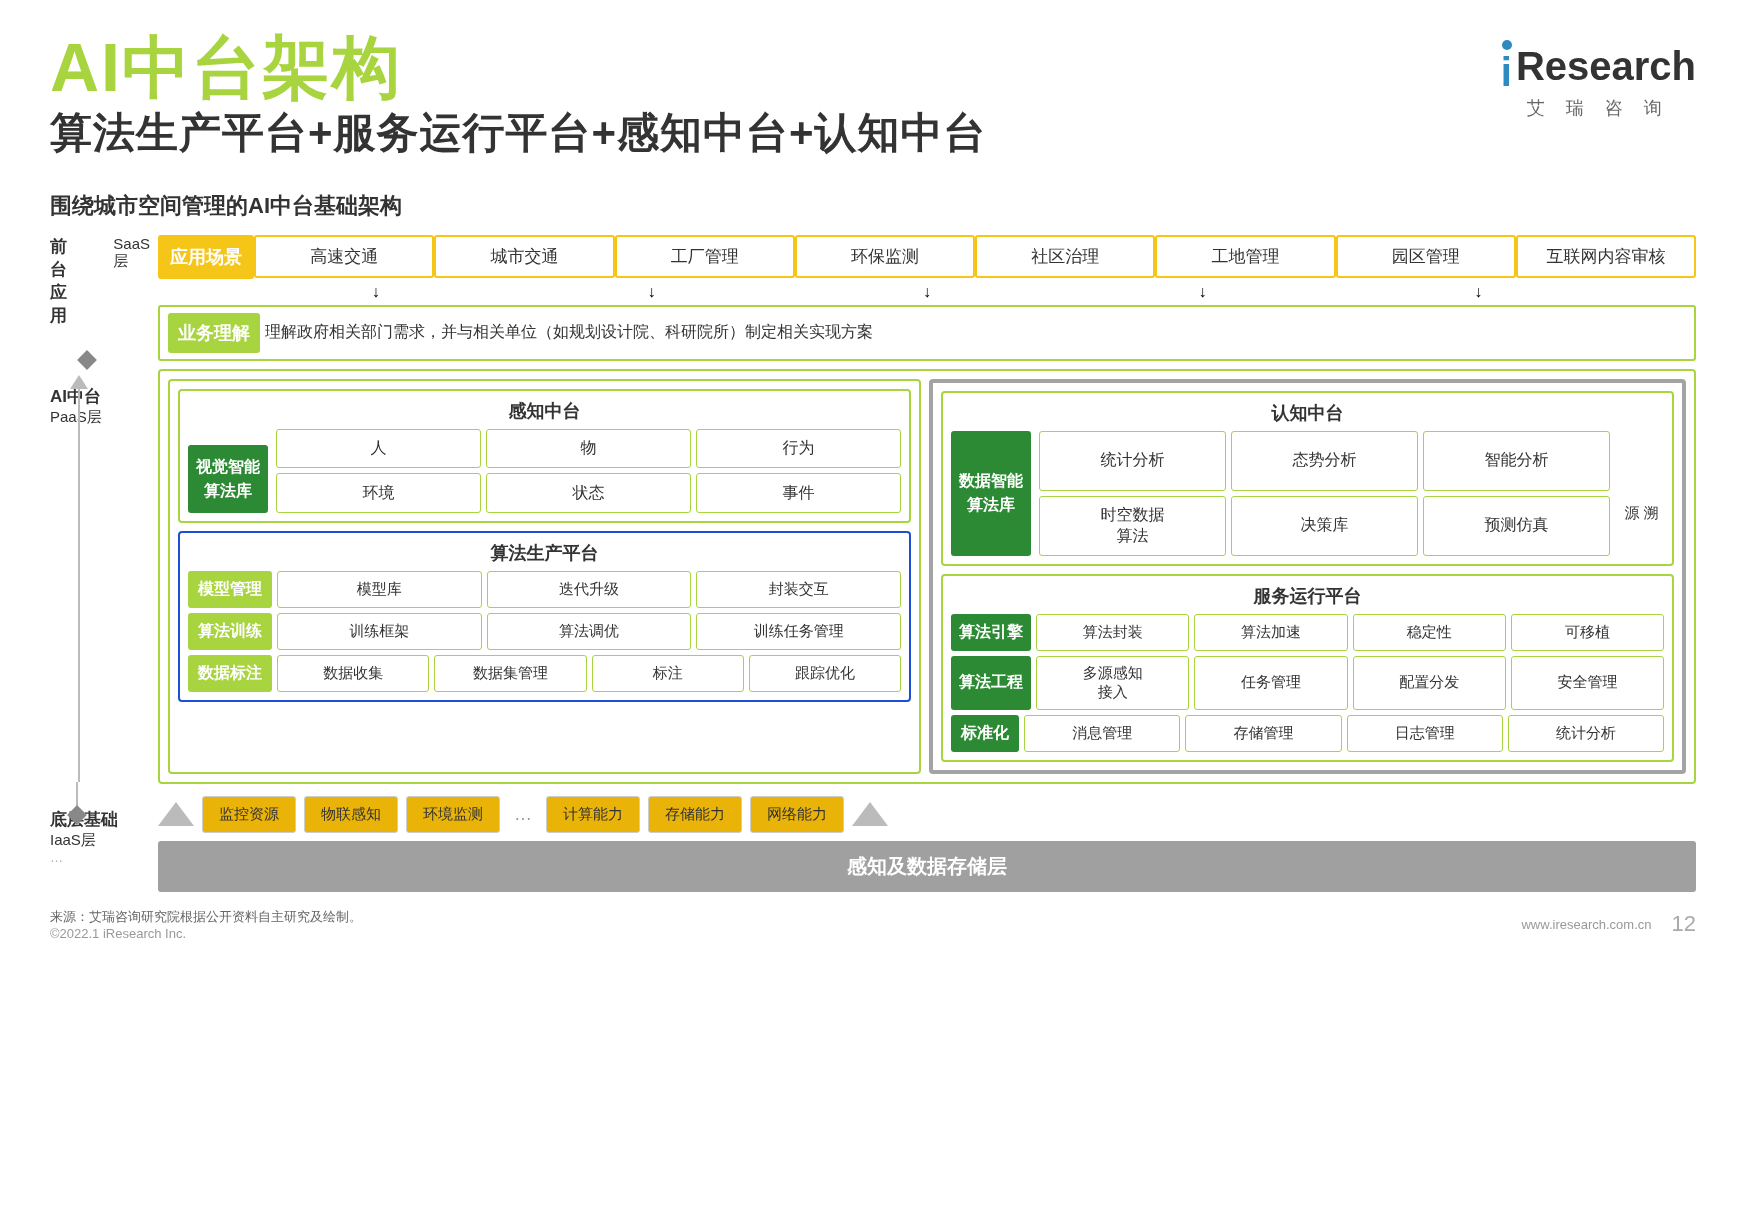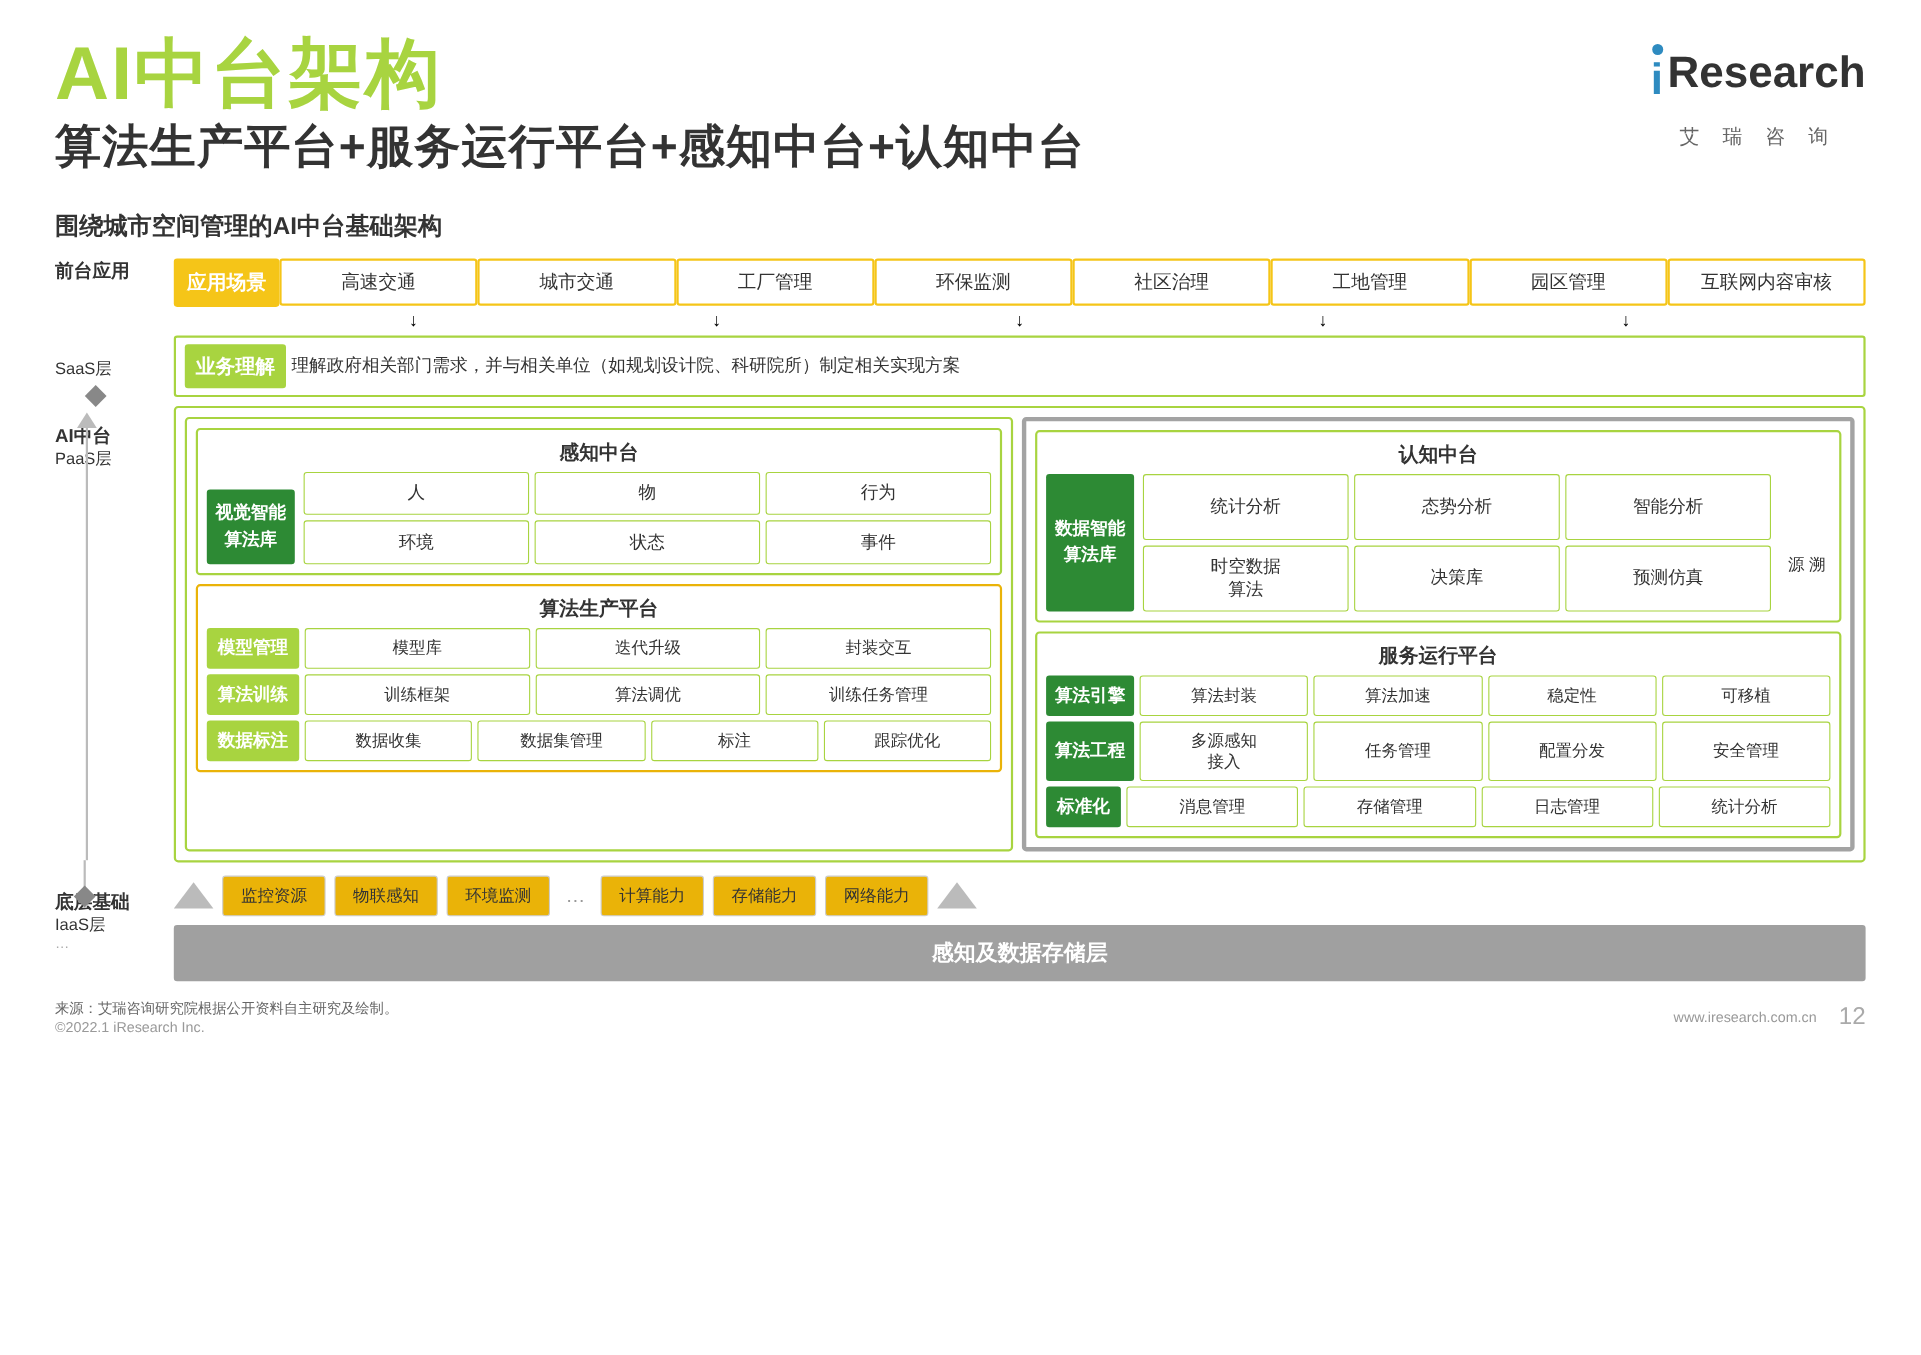--- a/index.html
+++ b/index.html
@@ -35,21 +35,21 @@
     .logo-area {
       display: flex;
       flex-direction: column;
       align-items: center;
       margin-top: 10px;
     }
     .logo-sub {
       font-size: 18px;
       color: #666;
       letter-spacing: 8px;
-      margin-top: 20px;
+      margin-top: 4px;
     }
     .subtitle {
       font-size: 42px;
       font-weight: 700;
       color: #333;
       margin-bottom: 20px;
       letter-spacing: 1px;
     }
     .diagram-title {
       text-align: left;
@@ -297,21 +297,21 @@
       <div class="logo-sub">艾  瑞  咨  询</div>
     </div>
   </div>
 
   <div class="diagram-title">围绕城市空间管理的AI中台基础架构</div>
 
   <div class="diagram-body">
 
     <div class="left-side" style="gap:0;position:relative;">
 
-      <div style="height:110px;display:flex;flex-direction:column;justify-content:space-between;">
+      <div style="height:110px;display:flex;flex-direction:row;justify-content:flex-end;gap:32px;">
         <div style="font-size:17px;font-weight:700;color:#333;">前台应用</div>
         <div style="font-size:15px;color:#333;">SaaS层</div>
       </div>
 
       <div style="height:30px;display:flex;flex-direction:column;align-items:flex-start;justify-content:center;padding-left:20px;">
         <div style="width:14px;height:14px;background:#888;transform:rotate(45deg);margin-left:10px;"></div>
       </div>
 
       <div style="flex:1;display:flex;flex-direction:column;justify-content:flex-start;padding-top:10px;position:relative;">
 
@@ -381,21 +381,21 @@
                 <div class="grid-item">人</div>
                 <div class="grid-item">物</div>
                 <div class="grid-item">行为</div>
                 <div class="grid-item">环境</div>
                 <div class="grid-item">状态</div>
                 <div class="grid-item">事件</div>
               </div>
             </div>
           </div>
 
-          <div style="border:2px solid #eab308;border-radius:4px;padding:8px;">
+          <div style="border:2px solid #1d4ed8;border-radius:4px;padding:8px;">
             <div class="block-title">算法生产平台</div>
             <div class="platform-rows">
 
               <div class="platform-row">
                 <div class="platform-label-green">模型管理</div>
                 <div class="platform-item">模型库</div>
                 <div class="platform-item">迭代升级</div>
                 <div class="platform-item">封装交互</div>
               </div>
 

